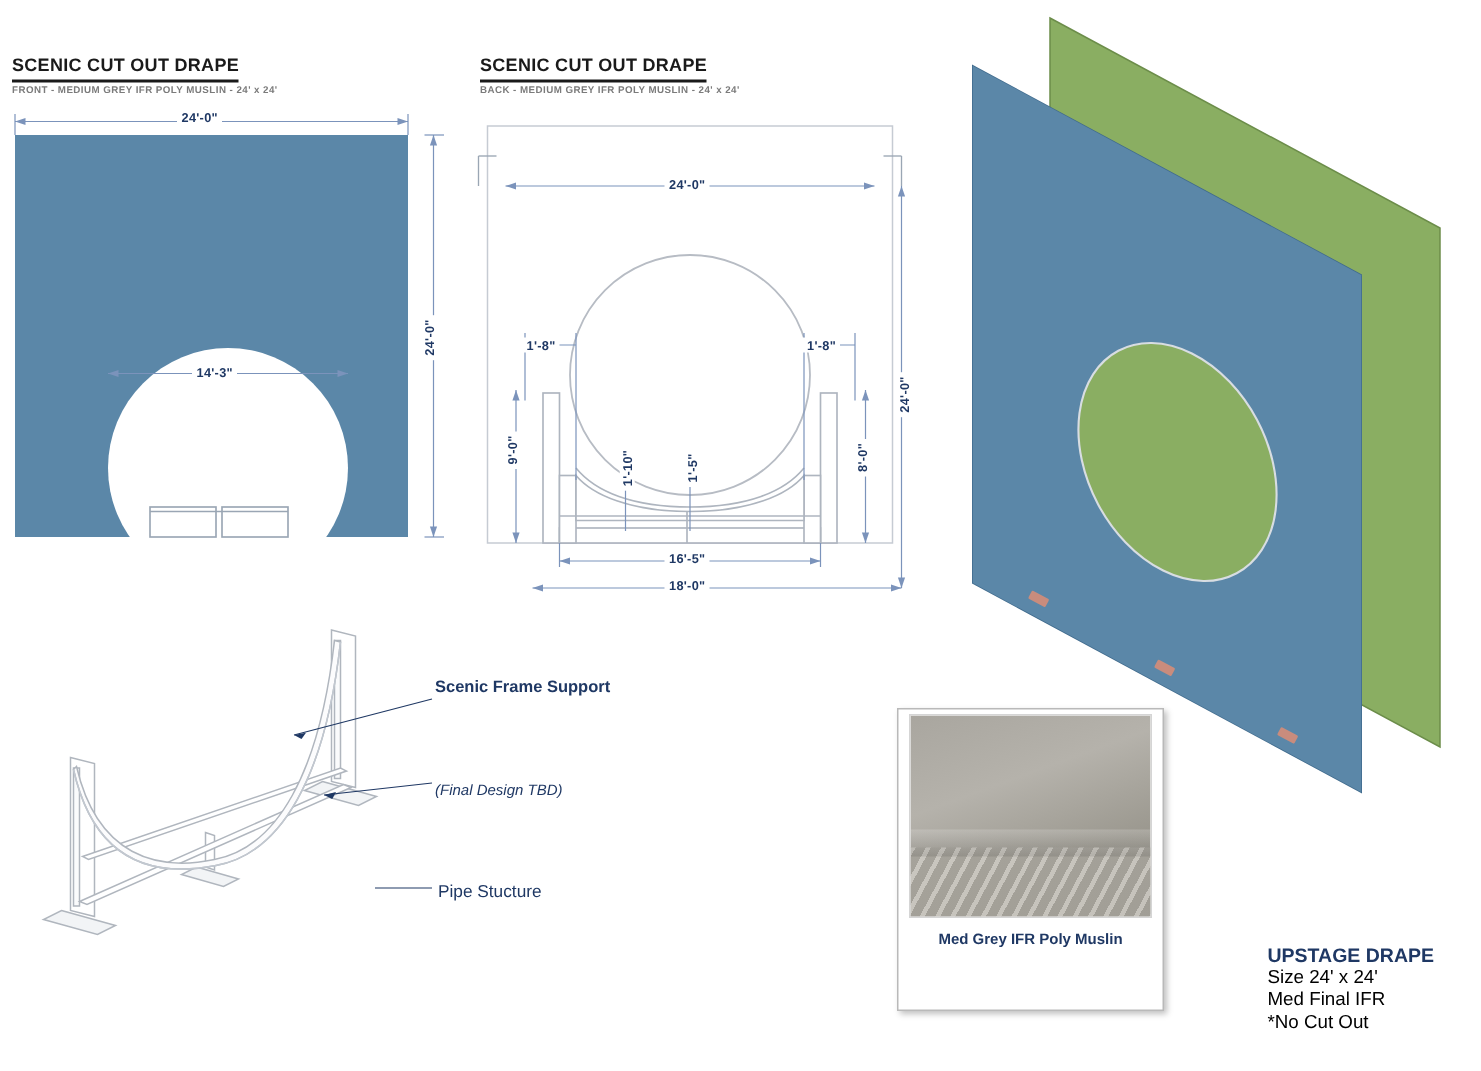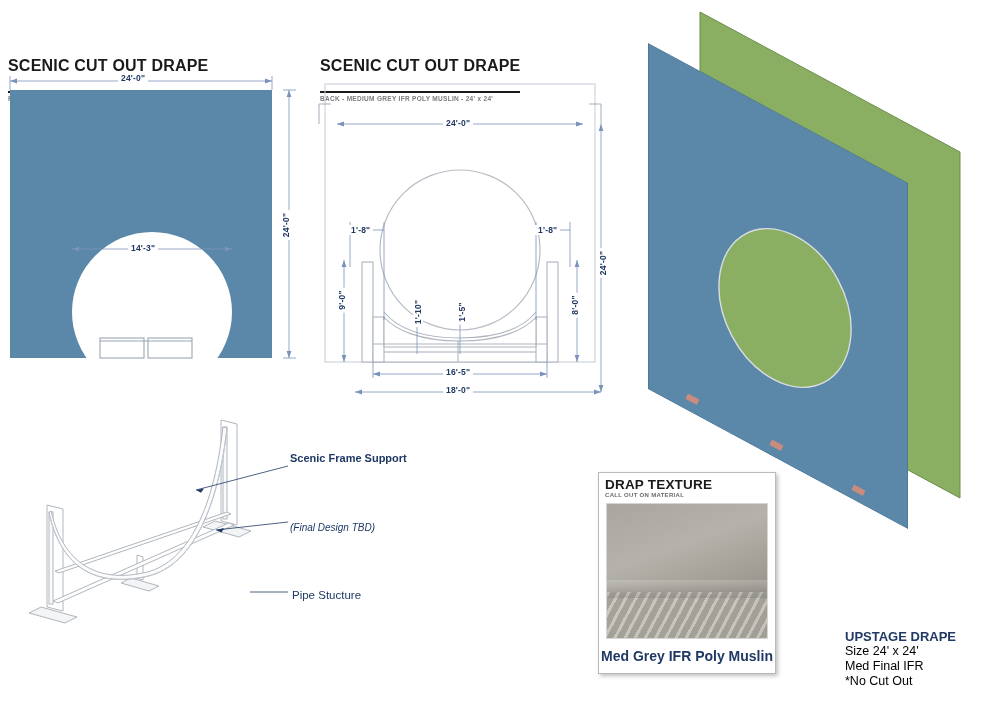--- a/index.html
+++ b/index.html
@@ -1,31 +1,31 @@
 <!DOCTYPE html>
 <html><head>
 <meta charset="utf-8">
 <style>
   html,body{margin:0;padding:0;background:#ffffff;}
   body{width:987px;height:714px;position:relative;overflow:hidden;
        font-family:"Liberation Sans","DejaVu Sans",sans-serif;color:#1f3864;}
   .abs{position:absolute;}
-  .ttl{font-size:16px;font-weight:bold;color:#1a1a1a;letter-spacing:.2px;
-       border-bottom:2px solid #1a1a1a;display:inline-block;padding-bottom:17px;line-height:17px;margin-top:23px;}
+  .ttl{font-size:12px;font-weight:bold;color:#1a1a1a;letter-spacing:.2px;
+       border-bottom:2px solid #1a1a1a;display:inline-block;padding-bottom:1px;line-height:17px;}
   .sub{font-size:6.5px;font-weight:bold;color:#7b7b7b;letter-spacing:.3px;margin-top:2px;}
   .dimtxt{font-size:8.5px;font-weight:bold;color:#1f3864;background:#fff;padding:0 3px;
           letter-spacing:.2px;white-space:nowrap;}
   .vert{transform:rotate(-90deg);transform-origin:center center;}
   .note-h{font-size:11px;font-weight:bold;color:#1f3864;}
   .note-b{font-size:11.5px;color:#1f3864;line-height:13.5px;}
   .note-i{font-style:italic;font-size:10px;}
   .swatch-card{background:#fff;border:1px solid #b9b9b9;box-shadow:2px 2px 4px rgba(0,0,0,.25);}
   .swatch-ttl{font-size:13.5px;font-weight:bold;color:#1a1a1a;letter-spacing:.2px;}
   .swatch-sub{font-size:6px;font-weight:bold;color:#6a6a6a;letter-spacing:.3px;}
-  .swatch-cap{font-size:14px;font-weight:bold;color:#1f3864;text-align:center;}
+  .swatch-cap{font-size:10px;font-weight:bold;color:#1f3864;text-align:center;}
   .up-h{font-size:13px;font-weight:bold;color:#1f3864;}
   .up-l{font-size:12.5px;color:#000000;line-height:15px;}
   svg{display:block;overflow:visible;}
 </style>
 </head>
 <body>
 
 <div class="abs" style="left:8px;top:34px;">
   <div class="ttl">SCENIC CUT OUT DRAPE</div>
   <div class="sub">FRONT - MEDIUM GREY IFR POLY MUSLIN - 24' x 24'</div>
@@ -233,24 +233,20 @@
   <div class="note-h">Scenic Frame Support</div>
 </div>
 
 <div class="abs" style="left:290px;top:521px;width:285px;">
   <div class="note-b note-i">(Final Design TBD)</div>
 </div>
 
 <div class="abs note-b" style="left:292px;top:589px;">Pipe Stucture</div>
 
 <div class="abs swatch-card" style="left:598px;top:472px;width:176px;height:200px;">
-  <div style="padding:4px 6px 2px 6px;">
-    <div class="swatch-ttl">DRAP TEXTURE</div>
-    <div class="swatch-sub">CALL OUT ON MATERIAL</div>
-  </div>
   <div style="margin:3px 7px 0 7px;height:134px;position:relative;overflow:hidden;border:1px solid #d5d5d5;">
     <div style="position:absolute;inset:0;background:linear-gradient(160deg,#a9a69f 0%,#b5b2ab 35%,#9b988f 70%,#8e8b83 100%);"></div>
     <div style="position:absolute;left:0;right:0;bottom:0;height:46px;
                 background:repeating-linear-gradient(118deg,#cfccc5 0px,#cfccc5 3px,#a5a29a 3px,#a5a29a 9px);
                 opacity:.85;"></div>
     <div style="position:absolute;left:0;right:0;bottom:40px;height:18px;
                 background:linear-gradient(180deg,rgba(255,255,255,.18),rgba(0,0,0,.10));"></div>
   </div>
   <div class="swatch-cap" style="margin-top:9px;">Med Grey IFR Poly Muslin</div>
 </div>

